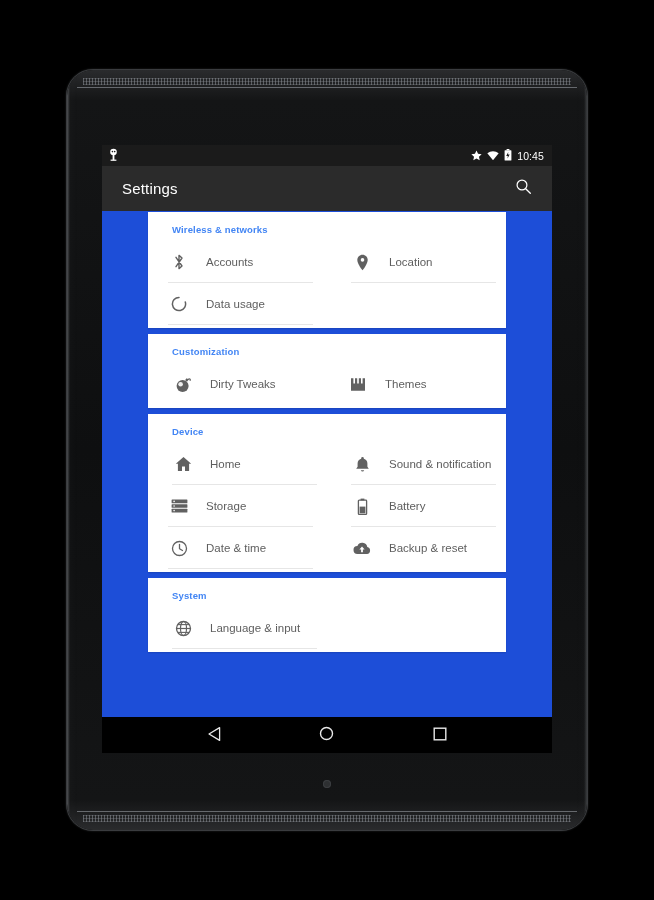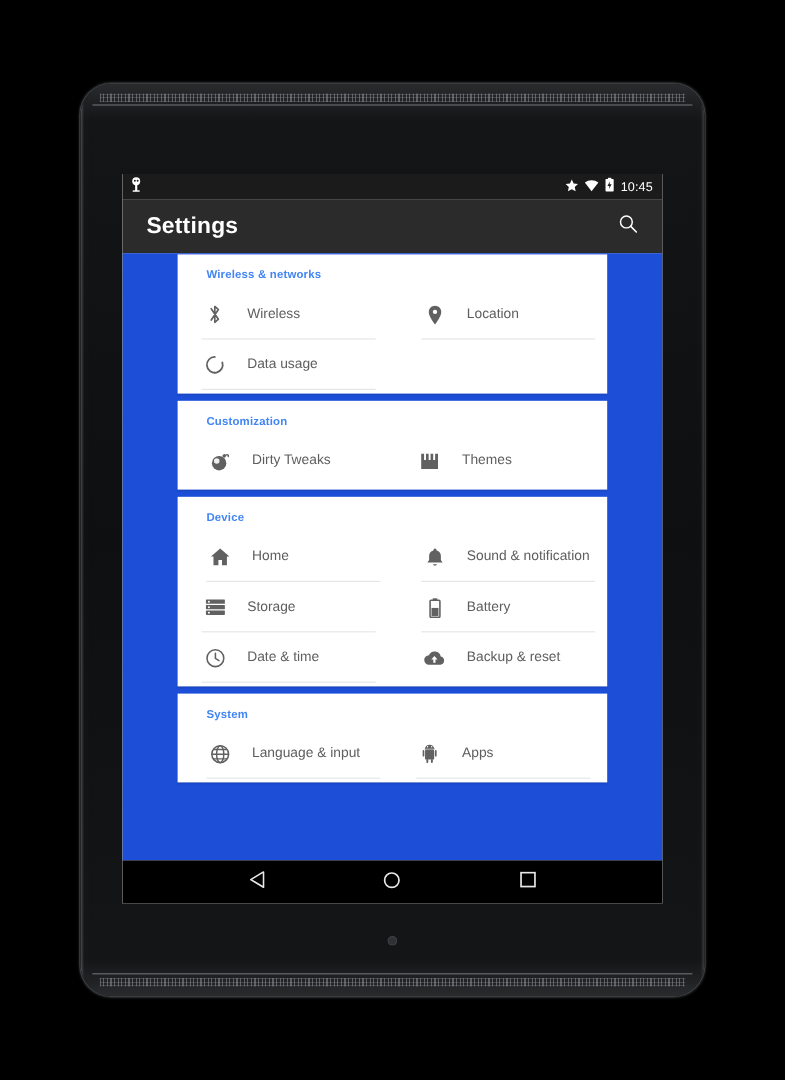--- a/index.html
+++ b/index.html
@@ -116,22 +116,22 @@
   
   #app-bar {
     height: 45px;
     background: #2b2b2b;
     display: flex;
     align-items: center;
     padding: 0 14px 0 20px;
   }
   #app-title {
     color: #ffffff;
-    font-size: 19px;
-    font-weight: bold;
+    font-size: 15px;
+    font-weight: normal;
     letter-spacing: .2px;
   }
   #search-button {
     margin-left: auto;
     width: 30px; height: 30px;
     display: flex; align-items: center; justify-content: center;
     cursor: pointer;
   }
 
   
@@ -278,21 +278,21 @@
         <div class="card-header">Wireless &amp; networks</div>
         <div class="rows">
 
 
           <div class="row row-right divided">
             <span class="row-icon">
               <svg width="12" height="18" viewBox="0 0 12 18">
                 <path d="M3 4.3L9 13 6 15.6V2.4L9 5 3 13.7" fill="none" stroke="#616161" stroke-width="1.4" stroke-linejoin="round" stroke-linecap="round"></path>
               </svg>
             </span>
-            <span class="row-label">Wireless</span>
+            <span class="row-label">Accounts</span>
           </div>
 
           <div class="row row-left divided">
             <span class="row-icon">
               <svg width="13" height="17" viewBox="0 0 13 17">
                 <path d="M6.5.7C3.6.7 1.3 3 1.3 5.9c0 3.9 5.2 10.4 5.2 10.4s5.2-6.5 5.2-10.4C11.7 3 9.4.7 6.5.7z" fill="#616161"></path>
                 <circle cx="6.5" cy="5.9" r="1.8" fill="#ffffff"></circle>
               </svg>
             </span>
             <span class="row-label">Location</span>
@@ -420,36 +420,20 @@
                 <circle cx="8.5" cy="8.5" r="7" fill="none" stroke="#616161" stroke-width="1.3"></circle>
                 <ellipse cx="8.5" cy="8.5" rx="3" ry="7" fill="none" stroke="#616161" stroke-width="1.2"></ellipse>
                 <line x1="1.6" y1="8.5" x2="15.4" y2="8.5" stroke="#616161" stroke-width="1.2"></line>
                 <line x1="2.8" y1="4.6" x2="14.2" y2="4.6" stroke="#616161" stroke-width="1.1"></line>
                 <line x1="2.8" y1="12.4" x2="14.2" y2="12.4" stroke="#616161" stroke-width="1.1"></line>
               </svg>
             </span>
             <span class="row-label">Language &amp; input</span>
           </div>
 
-          <div class="row row-right divided">
-            <span class="row-icon">
-              <svg width="12" height="16" viewBox="0 0 12 16">
-                <path d="M2 3.6h8v.9H2z" fill="#616161"></path>
-                <path d="M6 .6C4 .6 2.4 1.9 2.2 3.6h7.6C9.6 1.9 8 .6 6 .6z" fill="#616161"></path>
-                <circle cx="4.3" cy="2.3" r=".55" fill="#ffffff"></circle>
-                <circle cx="7.7" cy="2.3" r=".55" fill="#ffffff"></circle>
-                <rect x="2.2" y="4.8" width="7.6" height="8.2" rx="1" fill="#616161"></rect>
-                <rect x="0" y="5.1" width="1.6" height="5.4" rx=".8" fill="#616161"></rect>
-                <rect x="10.4" y="5.1" width="1.6" height="5.4" rx=".8" fill="#616161"></rect>
-                <rect x="3.3" y="12.6" width="1.6" height="3.2" rx=".8" fill="#616161"></rect>
-                <rect x="7.1" y="12.6" width="1.6" height="3.2" rx=".8" fill="#616161"></rect>
-              </svg>
-            </span>
-            <span class="row-label">Apps</span>
-          </div>
         </div>
       </div>
 
     </div>
 
     <div id="nav-bar">
       <span class="nav-button">
         <span>
           <svg width="15" height="16" viewBox="0 0 15 16">
             <path d="M12.6 1.6L2 8l10.6 6.4z" fill="none" stroke="#e8e8e8" stroke-width="1.3" stroke-linejoin="round"></path>

